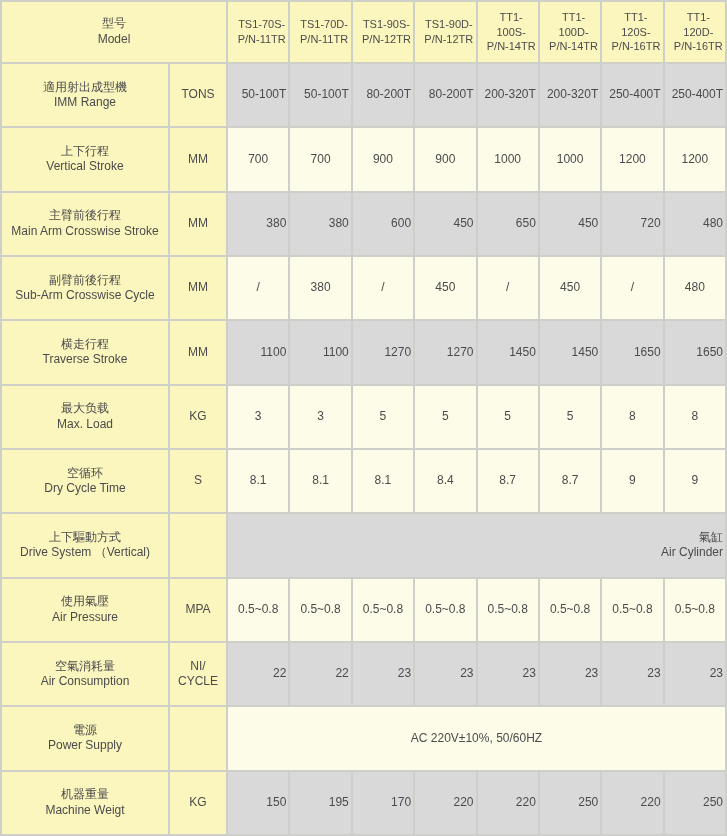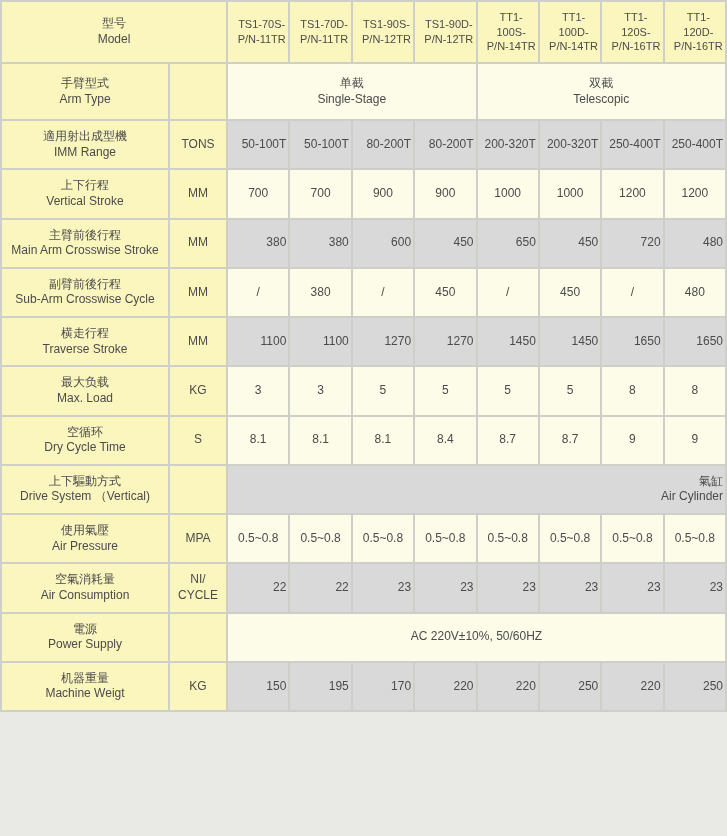--- a/index.html
+++ b/index.html
@@ -1,17 +1,17 @@
 <!DOCTYPE html>
 <html style="--label_bg: #fbf6bd; --cream: #fdfce8; --gray: #d9d9d9; --border: #cfcfca; --frame: #c6c6c0; --text: #4b4b4d;"><head>
 <meta charset="utf-8">
 <style>
   html,body{margin:0;padding:0;background:#e9e9e6;font-family:"Liberation Sans",sans-serif;}
   table.spec{
-    width:727px;height:712px;box-sizing:border-box;
+    width:727px;height:836px;box-sizing:border-box;
     border-collapse:collapse;table-layout:fixed;
     background:var(--border,#cfcfca);
     border:2px solid var(--frame,#c6c6c0);
   }
   td{
     border:2px solid var(--border,#cfcfca);
     text-align:center;vertical-align:middle;
     color:var(--text,#4b4b4d);
     font-size:12px;line-height:1.3;
     padding:2px;overflow:hidden;
@@ -76,35 +76,20 @@
     <td class="lbl mdl">
           <div>TT1-120S-</div>
           <div>P/N-16TR</div>
         </td>
     <td class="lbl mdl">
           <div>TT1-120D-</div>
           <div>P/N-16TR</div>
         </td>
   </tr>
 
-  <tr class="h2">
-    <td class="lbl">
-      <div class="zh">手臂型式</div>
-      <div class="en">Arm Type</div>
-    </td>
-    <td class="lbl unit"></td>
-    <td class="vc" colspan="4">
-      <div class="zh">单截</div>
-      <div class="en">Single-Stage</div>
-    </td>
-    <td class="vc" colspan="4">
-      <div class="zh">双截</div>
-      <div class="en">Telescopic</div>
-    </td>
-  </tr>
 
   <tr>
     <td class="lbl">
       <div class="zh">適用射出成型機</div>
       <div class="en">IMM Range</div>
     </td>
     <td class="lbl unit">TONS</td>
     <td class="vg">50-100T</td>
     <td class="vg">50-100T</td>
     <td class="vg">80-200T</td>

